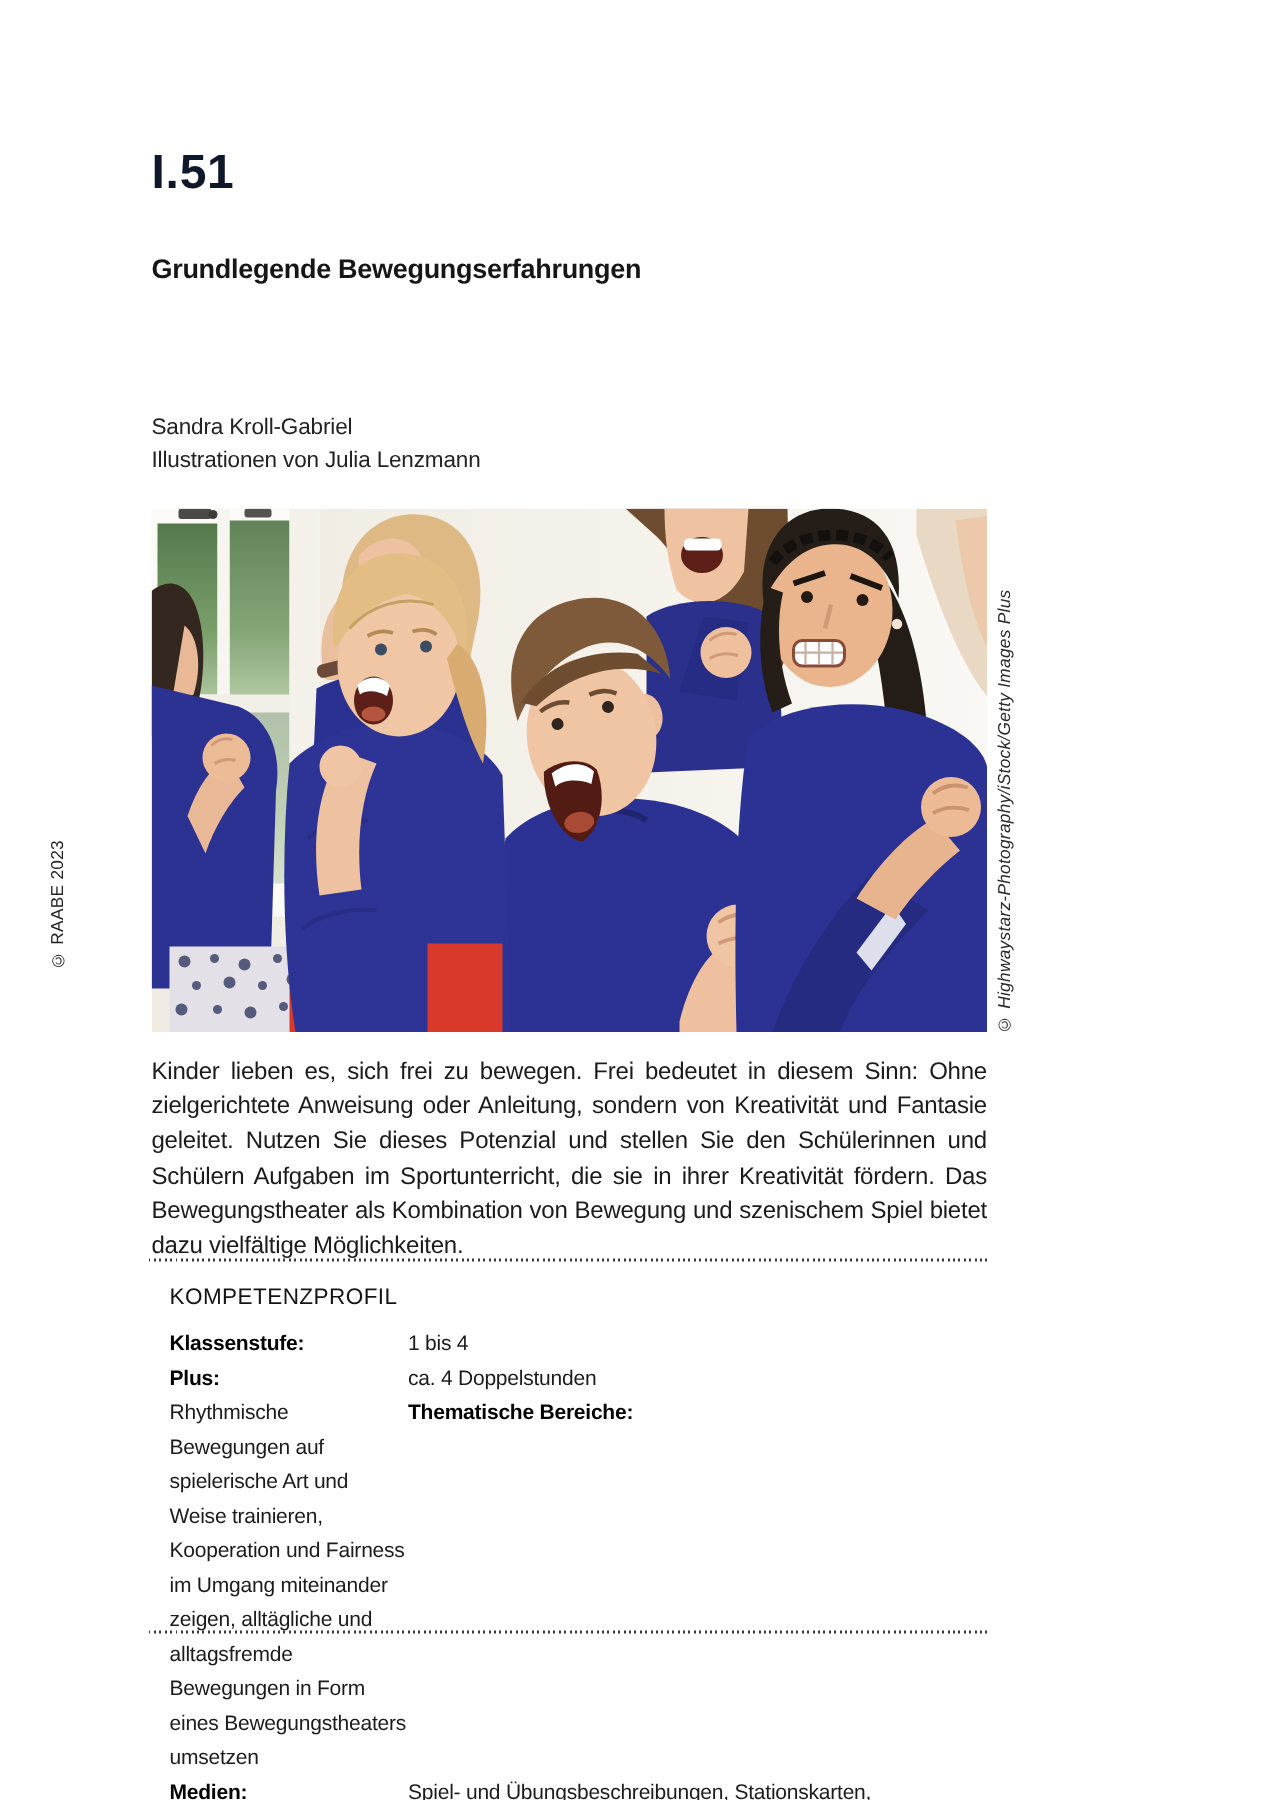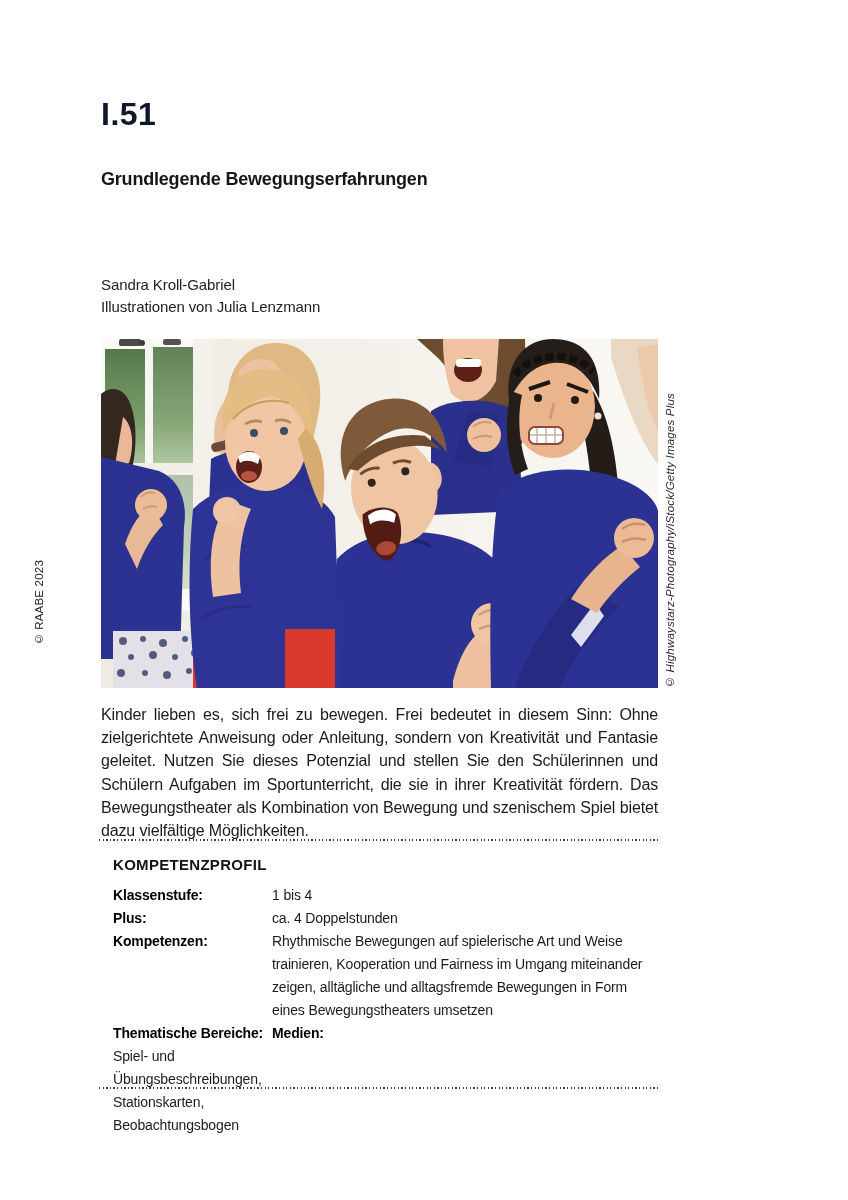--- a/index.html
+++ b/index.html
@@ -52,21 +52,21 @@
     text-align:justify;color:#1b1b1b;
   }
   .dotted{
     position:absolute;left:99px;width:559px;height:2px;
     background-image:repeating-linear-gradient(to right,#3b3b3b 0 1.3px,transparent 1.3px 3.6px);
   }
   .dotted-top{top:839px;}
   .dotted-bottom{top:1087px;}
   .profile-heading{
     position:absolute;left:113px;top:856px;
-    font-size:15px;font-weight:700;letter-spacing:.3px;color:#141414;
+    font-size:15px;font-weight:400;letter-spacing:.3px;color:#141414;
   }
   .profile-grid{
     position:absolute;left:113px;top:884px;width:544px;
     display:grid;grid-template-columns:159px 1fr;
     font-size:14px;line-height:23px;letter-spacing:-.15px;color:#1b1b1b;
   }
   .plabel{font-weight:700;color:#000000;}
   .pvalue{white-space:normal;}
 </style>
 </head>
@@ -233,21 +233,20 @@
 
   <div class="dotted dotted-top"></div>
 
   <div class="profile-heading">KOMPETENZPROFIL</div>
 
   <div class="profile-grid">
     <div class="plabel">Klassenstufe:</div>
     <div class="pvalue">1 bis 4</div>
     <div class="plabel">Plus:</div>
     <div class="pvalue">ca. 4 Doppelstunden</div>
-    <div class="plabel">Kompetenzen:</div>
     <div class="pvalue">Rhythmische Bewegungen auf spielerische Art und Weise trainieren, Kooperation und Fairness im Umgang miteinander zeigen, alltägliche und alltagsfremde Bewegungen in Form eines Bewegungstheaters umsetzen</div>
     <div class="plabel">Thematische Bereiche:</div>
     <div class="plabel">Medien:</div>
     <div class="pvalue">Spiel- und Übungsbeschreibungen, Stationskarten, Beobachtungsbogen</div>
   </div>
 
   <div class="dotted dotted-bottom"></div>
 
 </div>
 

